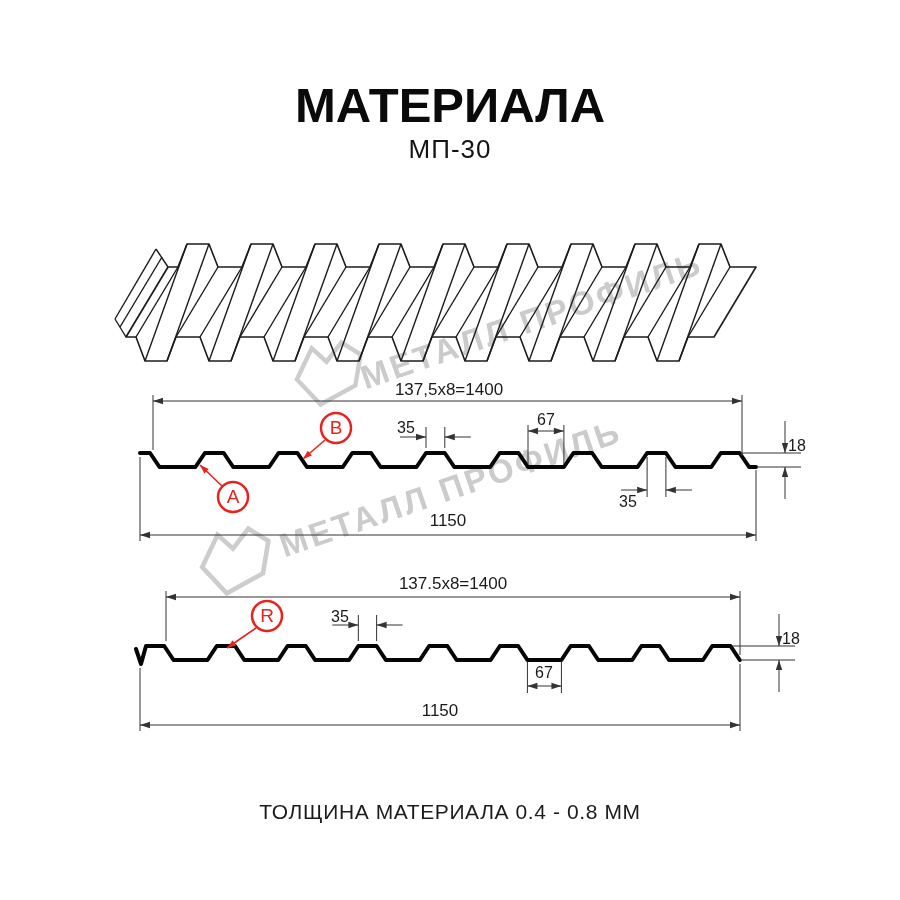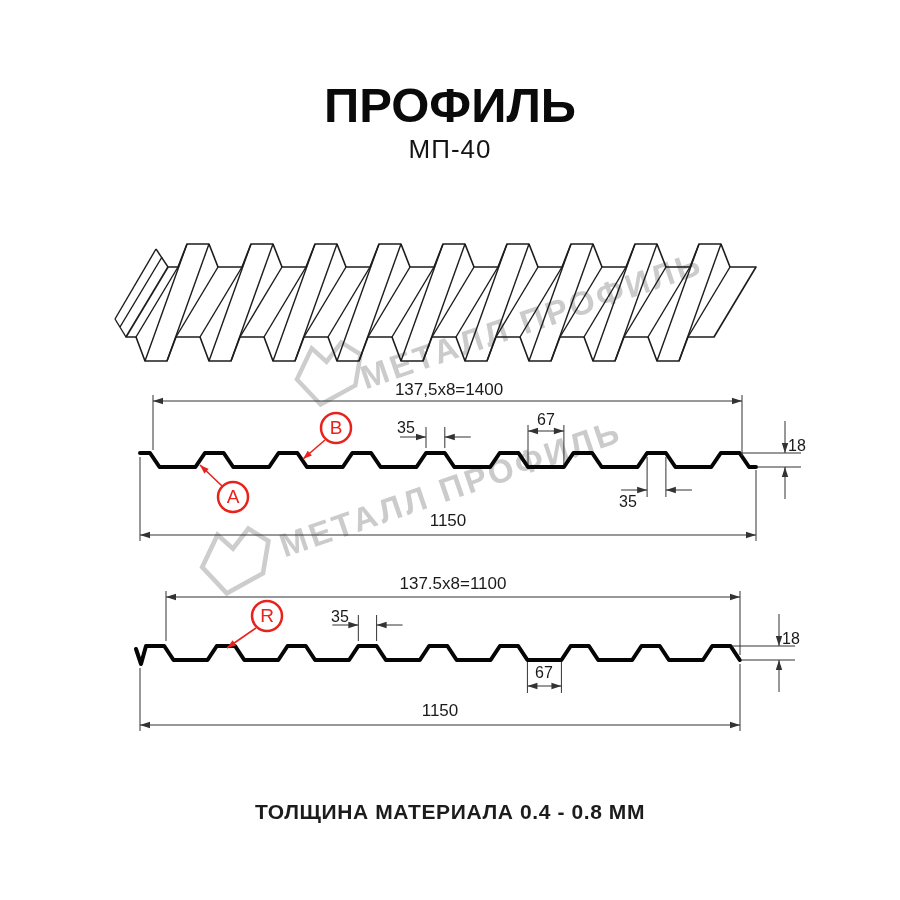--- a/index.html
+++ b/index.html
@@ -4,21 +4,21 @@
 <style>
   html,body{margin:0;padding:0;background:#fff}
   .canvas{position:relative;width:900px;height:900px;background:#fff;overflow:hidden;
           font-family:"Liberation Sans",sans-serif}
   .t{position:absolute;transform:translate(-50%,-50%);font:16px "Liberation Sans",sans-serif;
      color:#1a1a1a;white-space:nowrap;z-index:3}
   .dim17{font-size:17px}
   .red{color:#e8231e;font-size:19px}
   .title{font-size:49px;font-weight:700;color:#0a0a0a;letter-spacing:0}
   .subtitle{font-size:26px;font-weight:500;color:#141414;letter-spacing:1px}
-  .footer{font-size:21px;font-weight:700;color:#1c1c1c;letter-spacing:.6px}
+  .footer{font-size:21px;font-weight:400;color:#1c1c1c;letter-spacing:.6px}
   .wm-logo{position:absolute;z-index:1}
   .wm-text{position:absolute;z-index:1;font:700 33px "Liberation Sans",sans-serif;color:#cbcbcb;
            letter-spacing:3px;white-space:nowrap;transform:rotate(-19deg);transform-origin:0 50%}
   #drawing{position:absolute;left:0;top:0;z-index:2}
 </style>
 </head>
 <body>
 
 <div class="canvas">
 
@@ -143,33 +143,33 @@
       <line x1="527.4199999999998" y1="662" x2="527.4199999999998" y2="693" stroke="#333" stroke-width="1"></line>
       <line x1="561.4199999999998" y1="662" x2="561.4199999999998" y2="693" stroke="#333" stroke-width="1"></line>
       <line x1="527.4199999999998" y1="686" x2="561.4199999999998" y2="686" stroke="#333" stroke-width="1"></line>
       <polygon points="527.4199999999998,686 537.4199999999998,682.8 537.4199999999998,689.2" fill="#333"></polygon>
       <polygon points="561.4199999999998,686 551.4199999999998,689.2 551.4199999999998,682.8" fill="#333"></polygon>
       <line x1="256" y1="628" x2="227" y2="648" stroke="#e8231e" stroke-width="1.6"></line>
       <polygon points="227,648 232.59216961466603,640.256122482838 236.22566053180947,645.5246843126961" fill="#e8231e"></polygon>
       <circle cx="267" cy="616" r="15" fill="#fff" stroke="#e8231e" stroke-width="2.5"></circle>
     </svg>
 
-  <span class="t title" style="left:450px;top:105px">ПРОФИЛЬ</span>
-  <span class="t subtitle" style="left:450px;top:149px">МП-40</span>
+  <span class="t title" style="left:450px;top:105px">МАТЕРИАЛА</span>
+  <span class="t subtitle" style="left:450px;top:149px">МП-30</span>
 
   <span class="t dim17" style="left:449px;top:390px">137,5x8=1400</span>
   <span class="t" style="left:406px;top:428px">35</span>
   <span class="t" style="left:546px;top:420px">67</span>
   <span class="t" style="left:797px;top:446px">18</span>
   <span class="t" style="left:628px;top:502px">35</span>
   <span class="t dim17" style="left:448px;top:521px">1150</span>
   <span class="t red" style="left:233px;top:497px">A</span>
   <span class="t red" style="left:336px;top:428px">B</span>
 
-  <span class="t dim17" style="left:453px;top:584px">137.5x8=1100</span>
+  <span class="t dim17" style="left:453px;top:584px">137.5x8=1400</span>
   <span class="t" style="left:340px;top:617px">35</span>
   <span class="t" style="left:791px;top:639px">18</span>
   <span class="t" style="left:544px;top:673px">67</span>
   <span class="t dim17" style="left:440px;top:711px">1150</span>
   <span class="t red" style="left:267px;top:616px">R</span>
 
   <span class="t footer" style="left:450px;top:812px">ТОЛЩИНА МАТЕРИАЛА 0.4 - 0.8 ММ</span>
 </div>
 
 </body></html>

